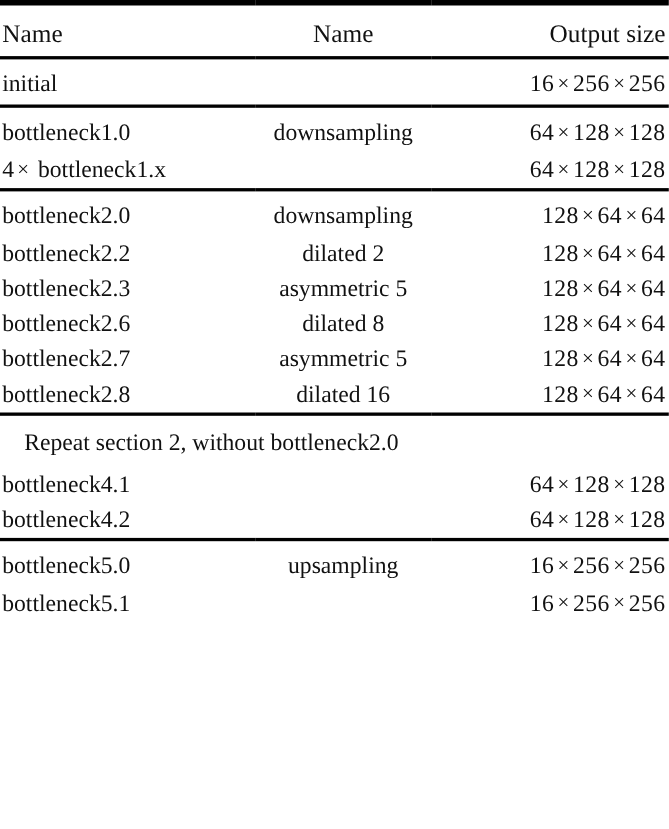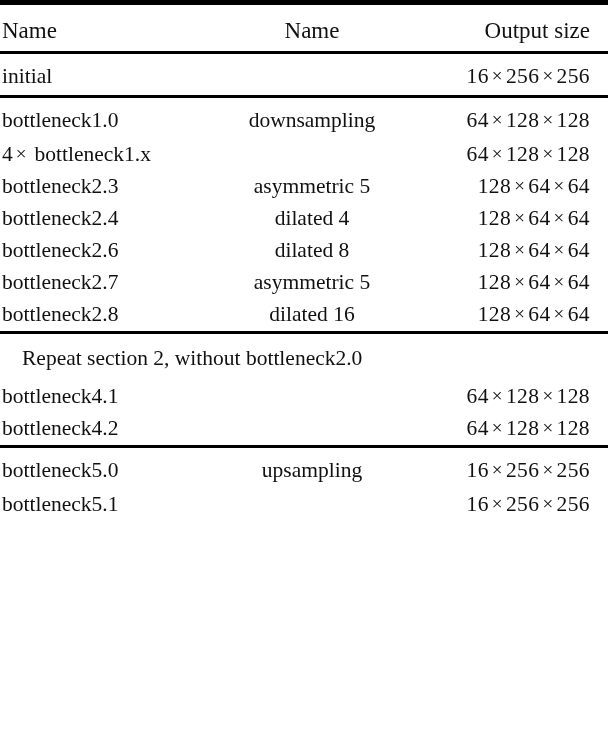--- a/index.html
+++ b/index.html
@@ -56,21 +56,21 @@
 
   th.h-name, td.c-name {
     text-align: left;
     padding-left: 2px;
   }
   th.h-type, td.c-type {
     text-align: center;
   }
   th.h-output, td.c-output {
     text-align: right;
-    padding-right: 18px;
+    padding-right: 3px;
   }
 
   thead th {
     font-weight: normal;
     font-size: 23px;
     height: 42px;
     padding-top: 4px;
   }
 
   tbody td {
@@ -143,28 +143,33 @@
         <td class="c-name">bottleneck1.0</td>
         <td class="c-type">downsampling</td>
         <td class="c-output mathnum">64<span class="times">×</span>128<span class="times">×</span>128</td>
       </tr>
       <tr>
         <td class="c-name"><span class="prefix-mult">4<span class="times">×</span></span>bottleneck1.x</td>
         <td class="c-type"></td>
         <td class="c-output mathnum">64<span class="times">×</span>128<span class="times">×</span>128</td>
       </tr>
 
+      <tr class="rule-mid">
+        <td class="c-name">bottleneck2.0</td>
+        <td class="c-type">downsampling</td>
+        <td class="c-output mathnum">128<span class="times">×</span>64<span class="times">×</span>64</td>
+      </tr>
+      <tr>
+        <td class="c-name">bottleneck2.2</td>
+        <td class="c-type">dilated 2</td>
+        <td class="c-output mathnum">128<span class="times">×</span>64<span class="times">×</span>64</td>
+      </tr>
       <tr>
         <td class="c-name">bottleneck2.3</td>
         <td class="c-type">asymmetric 5</td>
-        <td class="c-output mathnum">128<span class="times">×</span>64<span class="times">×</span>64</td>
-      </tr>
-      <tr>
-        <td class="c-name">bottleneck2.4</td>
-        <td class="c-type">dilated 4</td>
         <td class="c-output mathnum">128<span class="times">×</span>64<span class="times">×</span>64</td>
       </tr>
       <tr>
         <td class="c-name">bottleneck2.6</td>
         <td class="c-type">dilated 8</td>
         <td class="c-output mathnum">128<span class="times">×</span>64<span class="times">×</span>64</td>
       </tr>
       <tr>
         <td class="c-name">bottleneck2.7</td>
         <td class="c-type">asymmetric 5</td>

